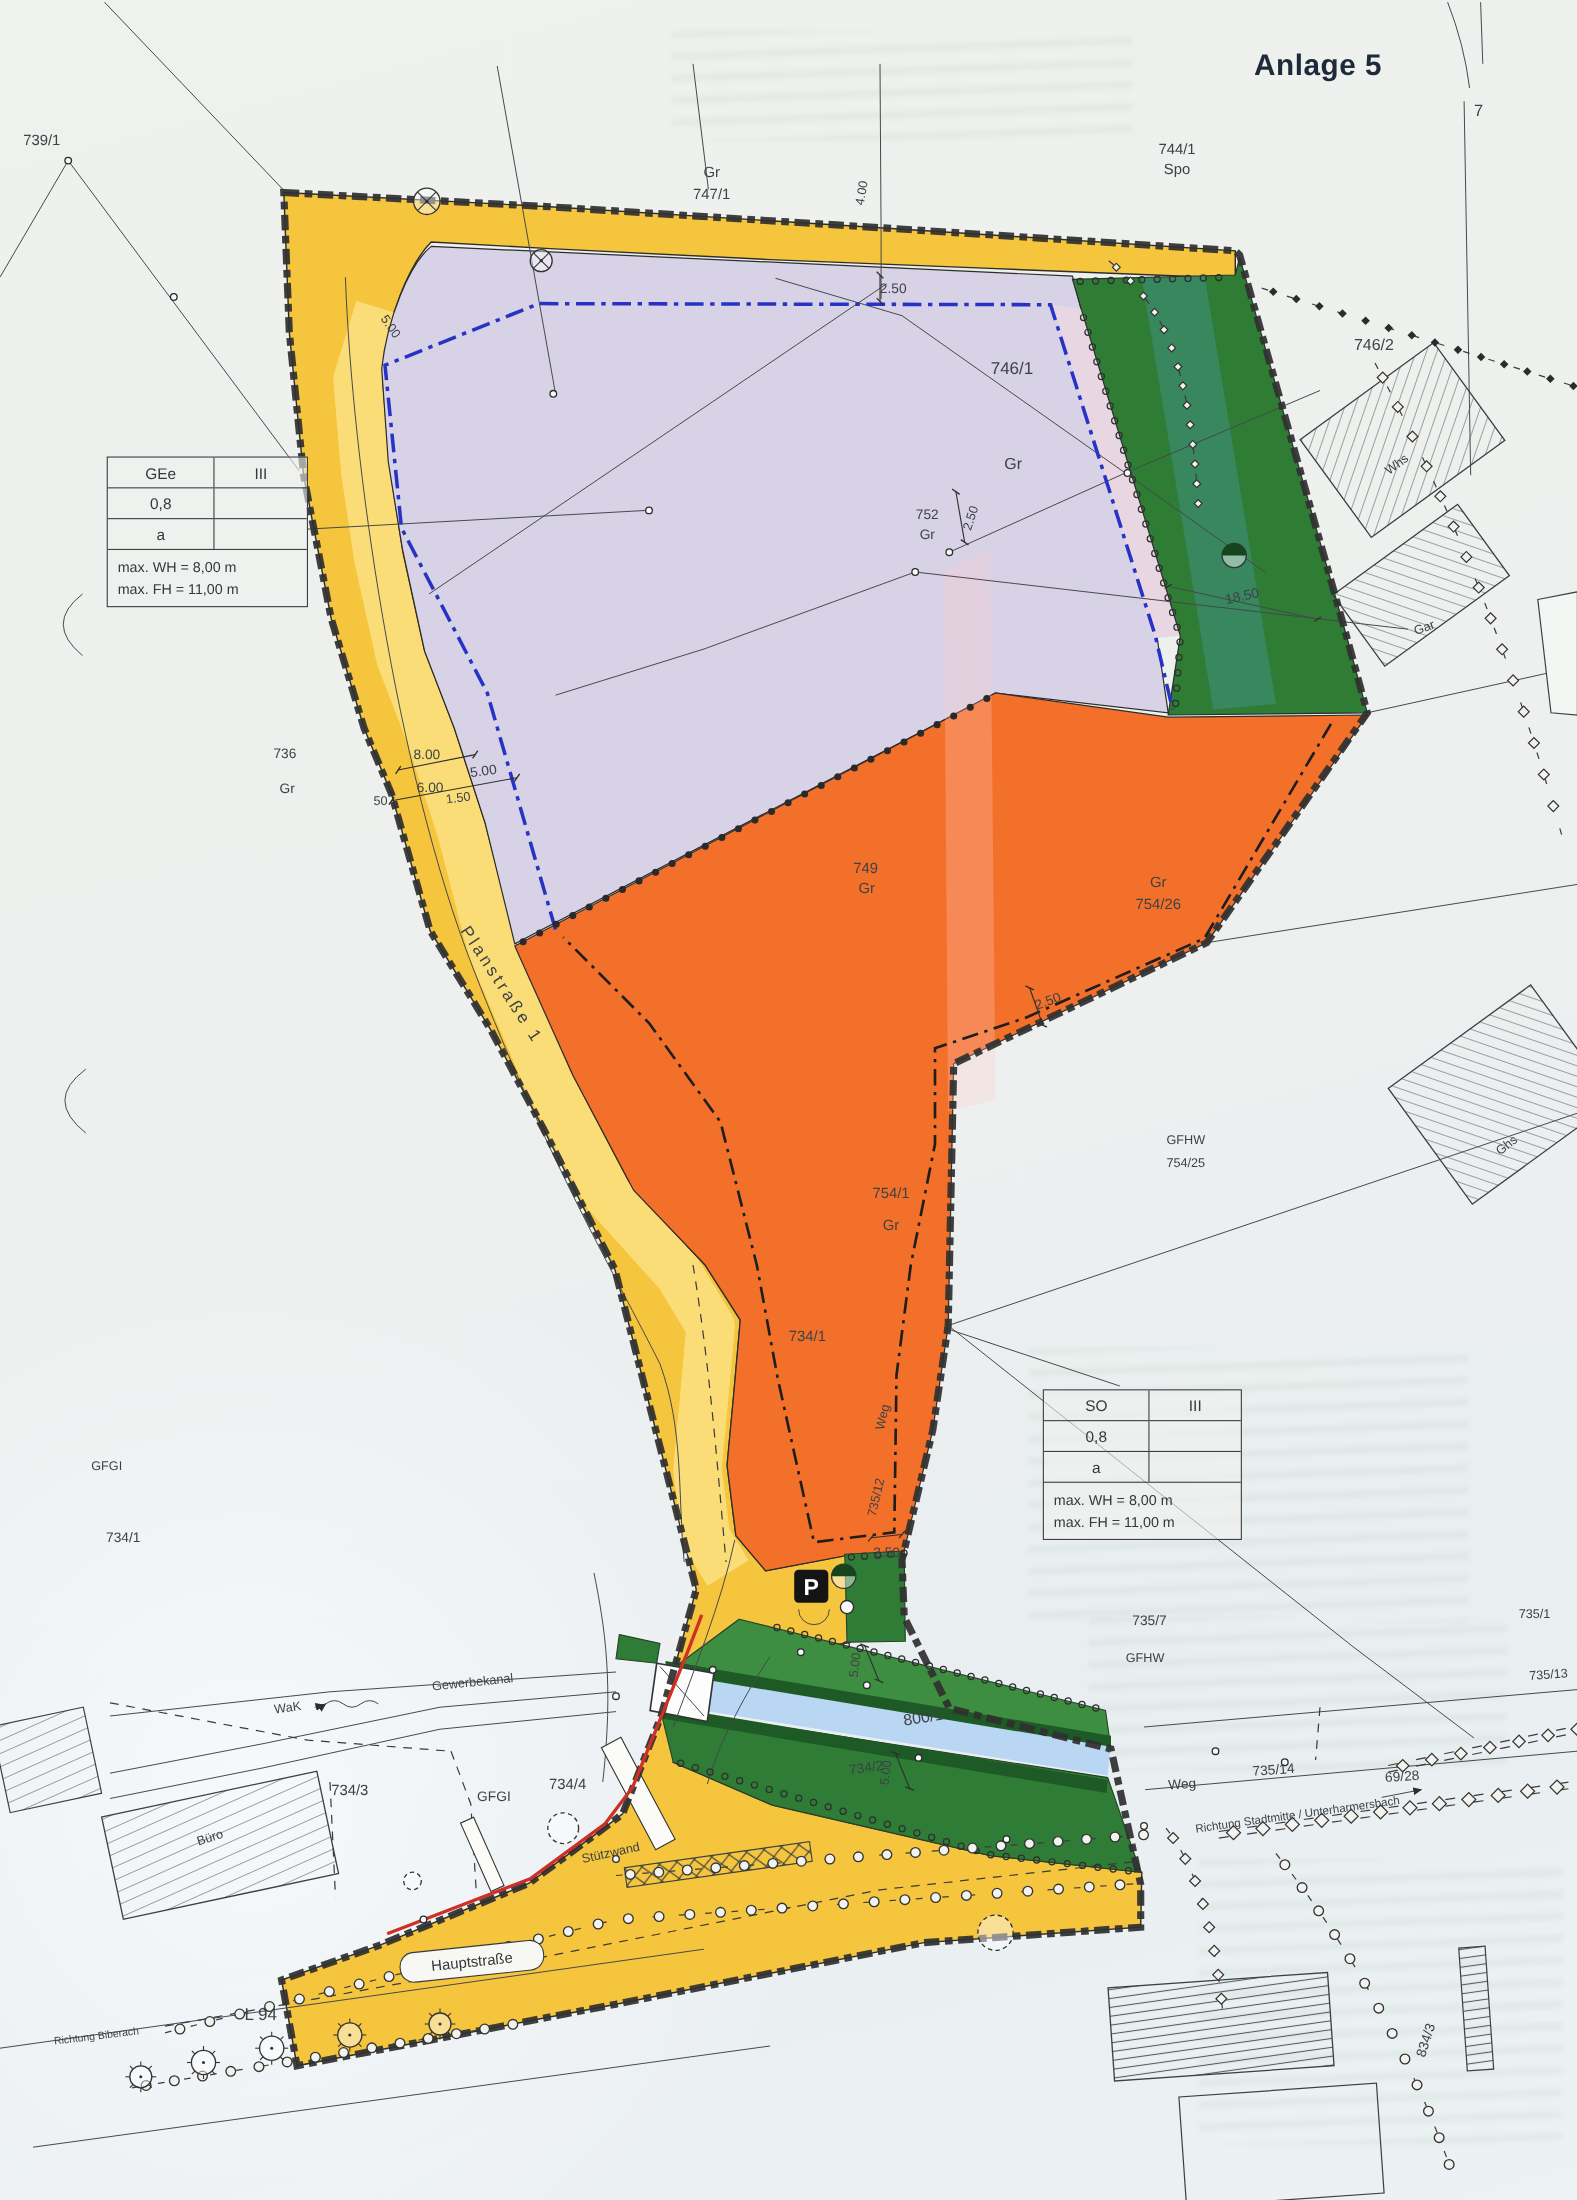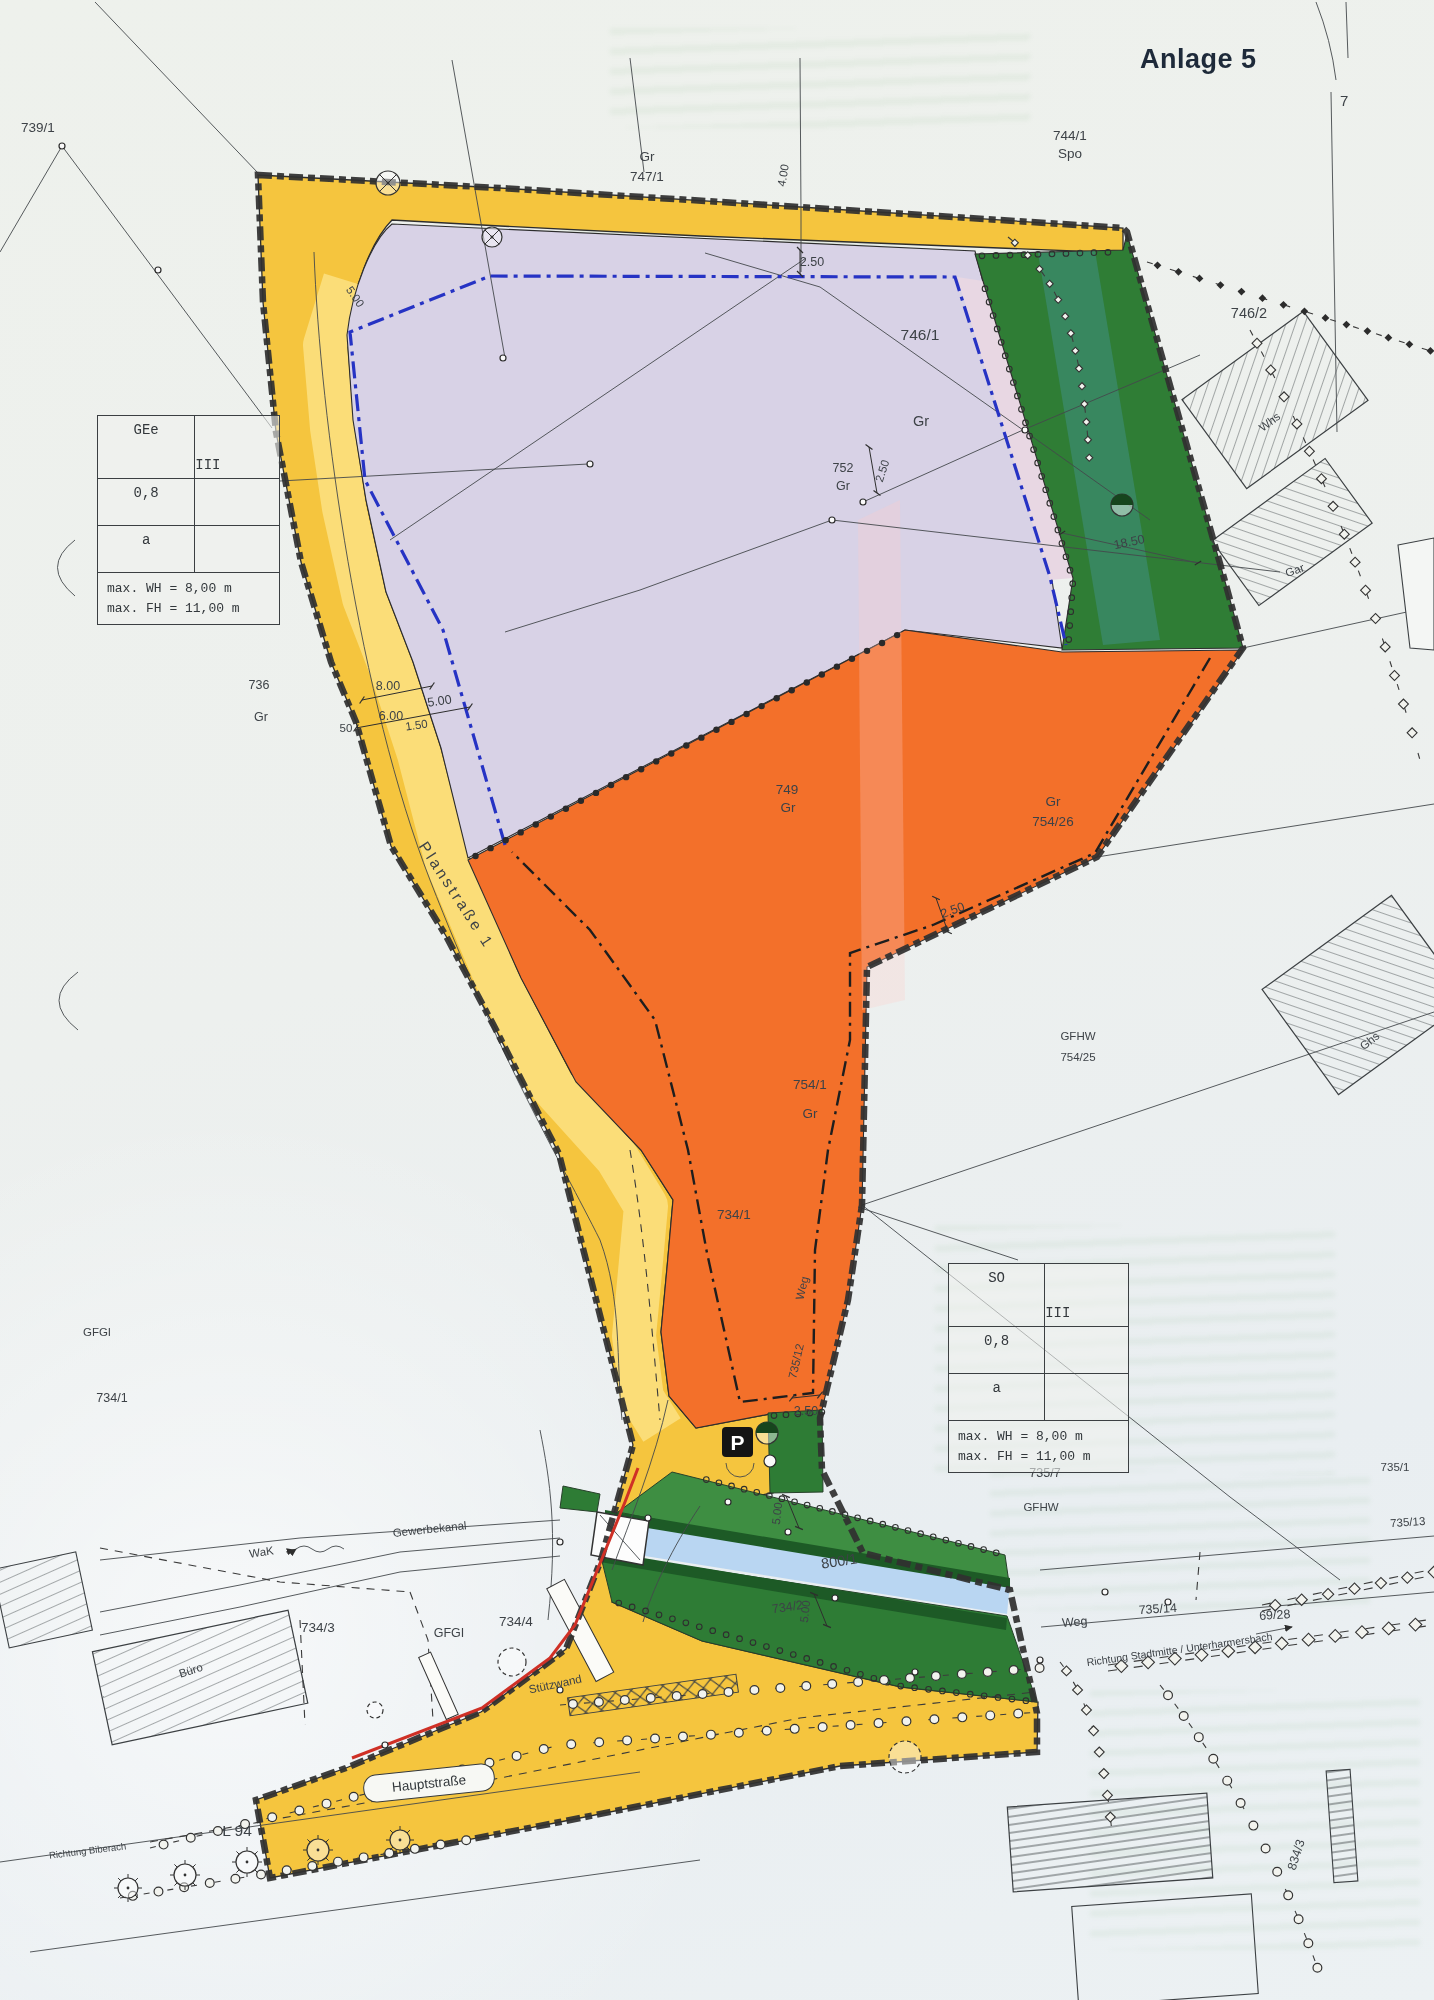--- a/index.html
+++ b/index.html
@@ -23,24 +23,24 @@
   .redline{stroke:#cf3026;stroke-width:3;fill:none}
   .guide{fill:none;stroke:none}
   .dashline{fill:none;stroke:#3c3c3c;stroke-width:1.1;stroke-dasharray:6 18}
   .ring{fill:none;stroke:#2f2f2f;stroke-width:1.1}
   .ring2{fill:#f2f3ee;stroke:#333;stroke-width:1.2}
   .dot{fill:#2a2a2a;stroke:none}
   .dia{fill:#f2f3ee;stroke:#333;stroke-width:1.1}
   .diaf{fill:#2c2c2c;stroke:none}
   .node{fill:#fafafa;stroke:#2c2c2c;stroke-width:1.2}
   .dim{stroke:#2e2e2e;stroke-width:1;fill:none;marker-start:url(#tk);marker-end:url(#tk)}
-  .ltable{position:absolute;border:1.6px solid #3b3f42;background:rgba(240,242,238,.6);color:#33383c;font-family:Liberation Mono, monospace;}
+  .ltable{position:absolute;border:1.6px solid #3b3f42;background:rgba(240,242,238,.6);color:#33383c;}
   .lt-row{display:flex;border-bottom:1.6px solid #3b3f42;font-size:14px;}
   .lt-c1{flex:1.15;text-align:center;padding:6px 0 5px;border-right:1.6px solid #3b3f42;}
-  .lt-c2{flex:1;text-align:left;padding:6px 0 5px;margin-top:35px;}
+  .lt-c2{flex:1;text-align:center;padding:6px 0 5px;}
   .lt-note{padding:6px 9px 5px;line-height:1.55;font-size:13px;}
   .title{position:absolute;left:1140px;top:16px;font-size:27px;font-weight:bold;color:#1e2a3a;letter-spacing:.5px;margin-top:28px;}
   .sheetno{position:absolute;left:1340px;top:92px;font-size:15px;color:#3d4247;}
 </style>
 </head>
 <body>
 
 <div class="page">
 
   <div class="ghost" style="left:610px;top:28px;width:420px;height:100px"></div>

